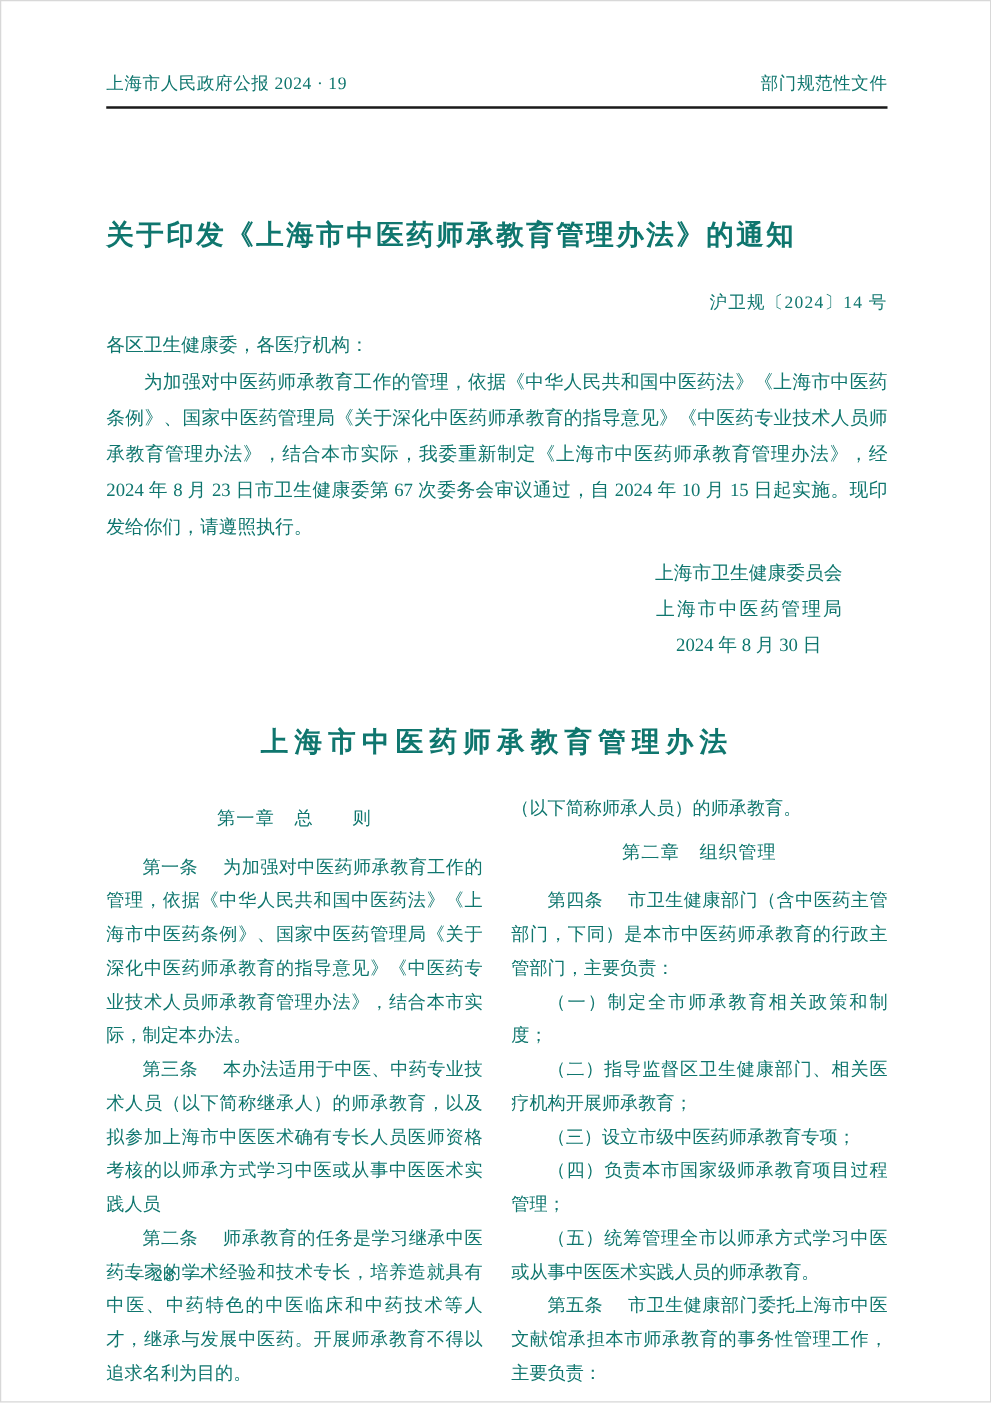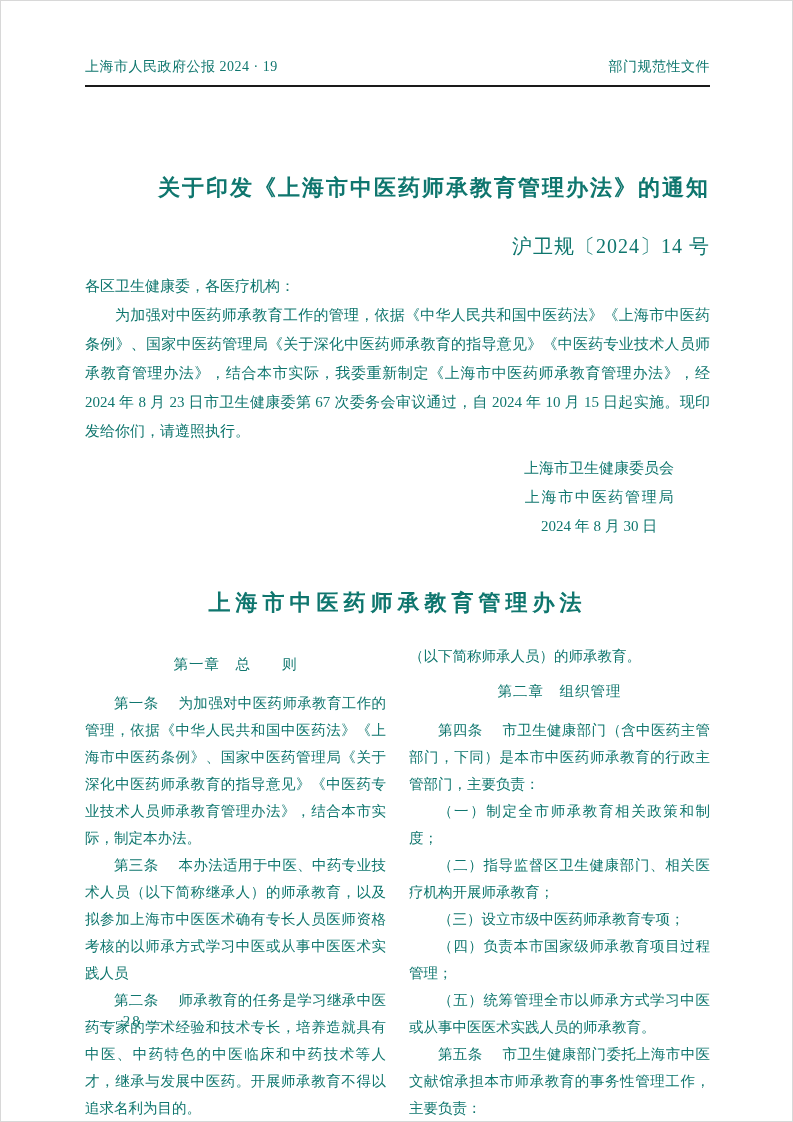--- a/index.html
+++ b/index.html
@@ -24,31 +24,31 @@
     font-size: 14px;
     letter-spacing: 0.5px;
   }
   .head-rule {
     margin-top: 9px;
     border-bottom: 2px solid #1a1a1a;
   }
   
   .notice-title {
     margin: 86px 0 0 0;
-    text-align: right;
+    text-align: left;
     font-family: "Liberation Sans", "DejaVu Sans", sans-serif;
     font-weight: 700;
     font-size: 22px;
     letter-spacing: 2px;
     line-height: 30px;
   }
   .doc-number {
     margin-top: 30px;
     text-align: right;
-    font-size: 20px;
+    font-size: 14px;
     letter-spacing: 1px;
   }
   .salutation {
     margin: 12px 0 0 0;
     font-size: 15px;
     line-height: 29px;
   }
   .notice-body {
     margin: 0;
     font-size: 15px;

